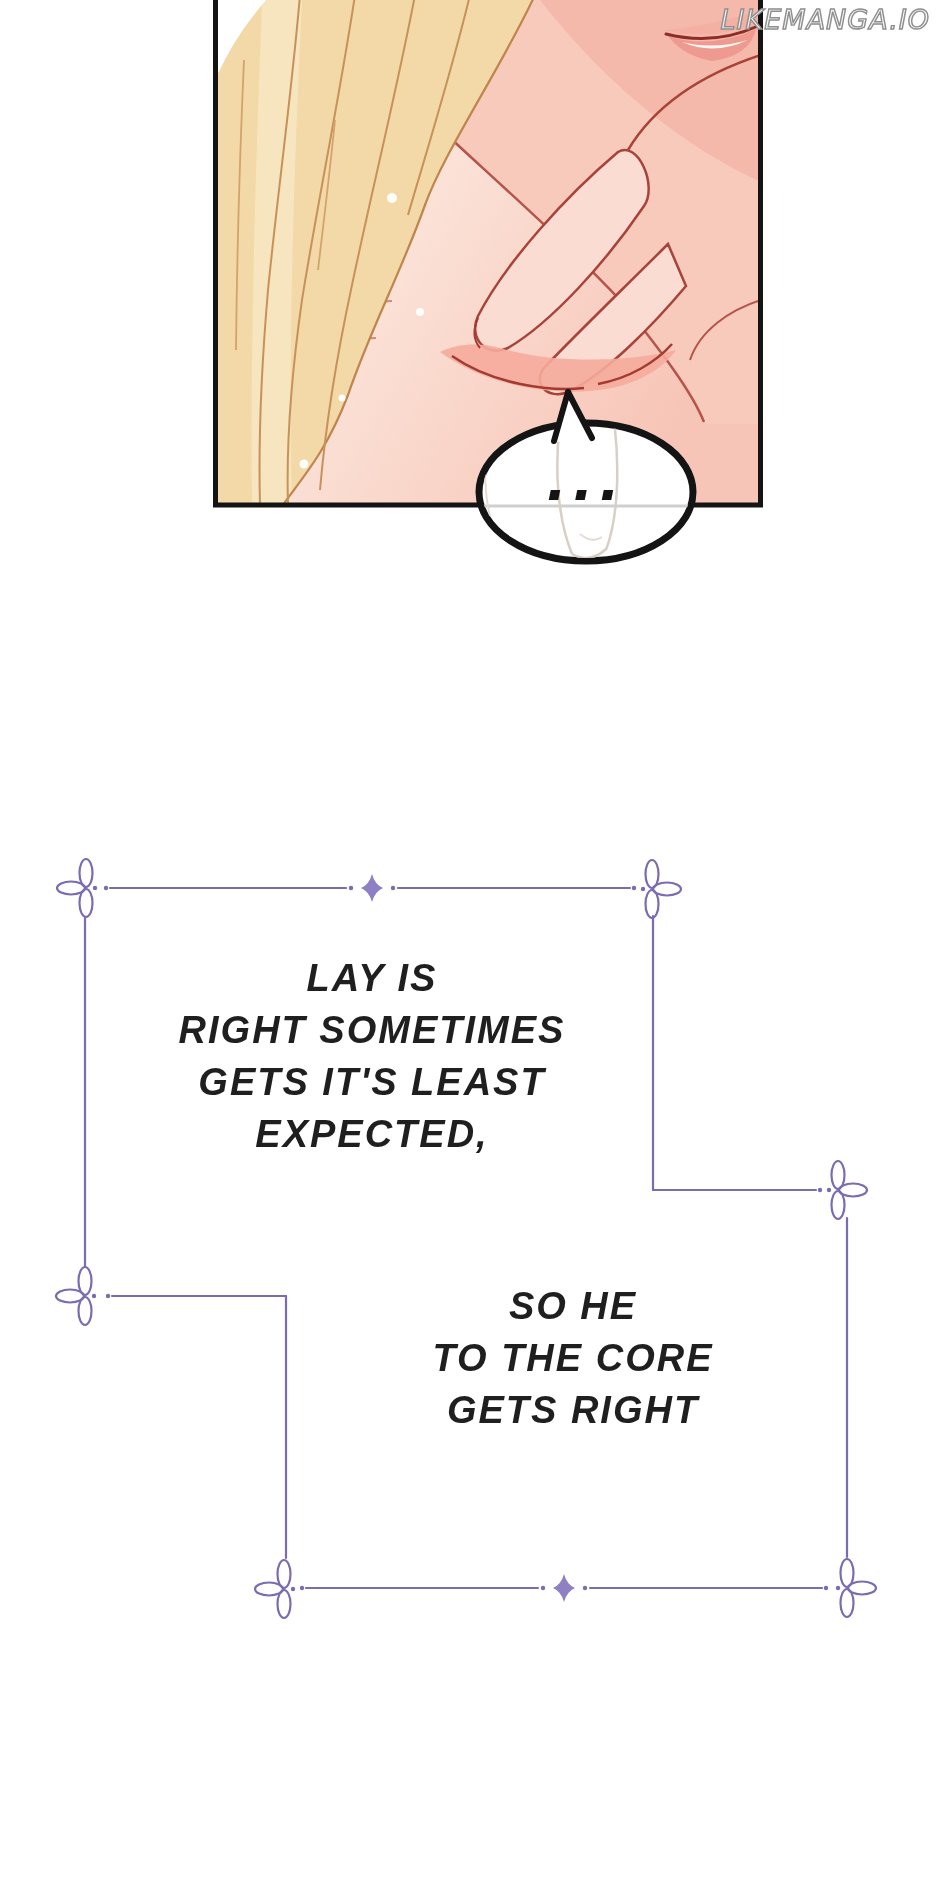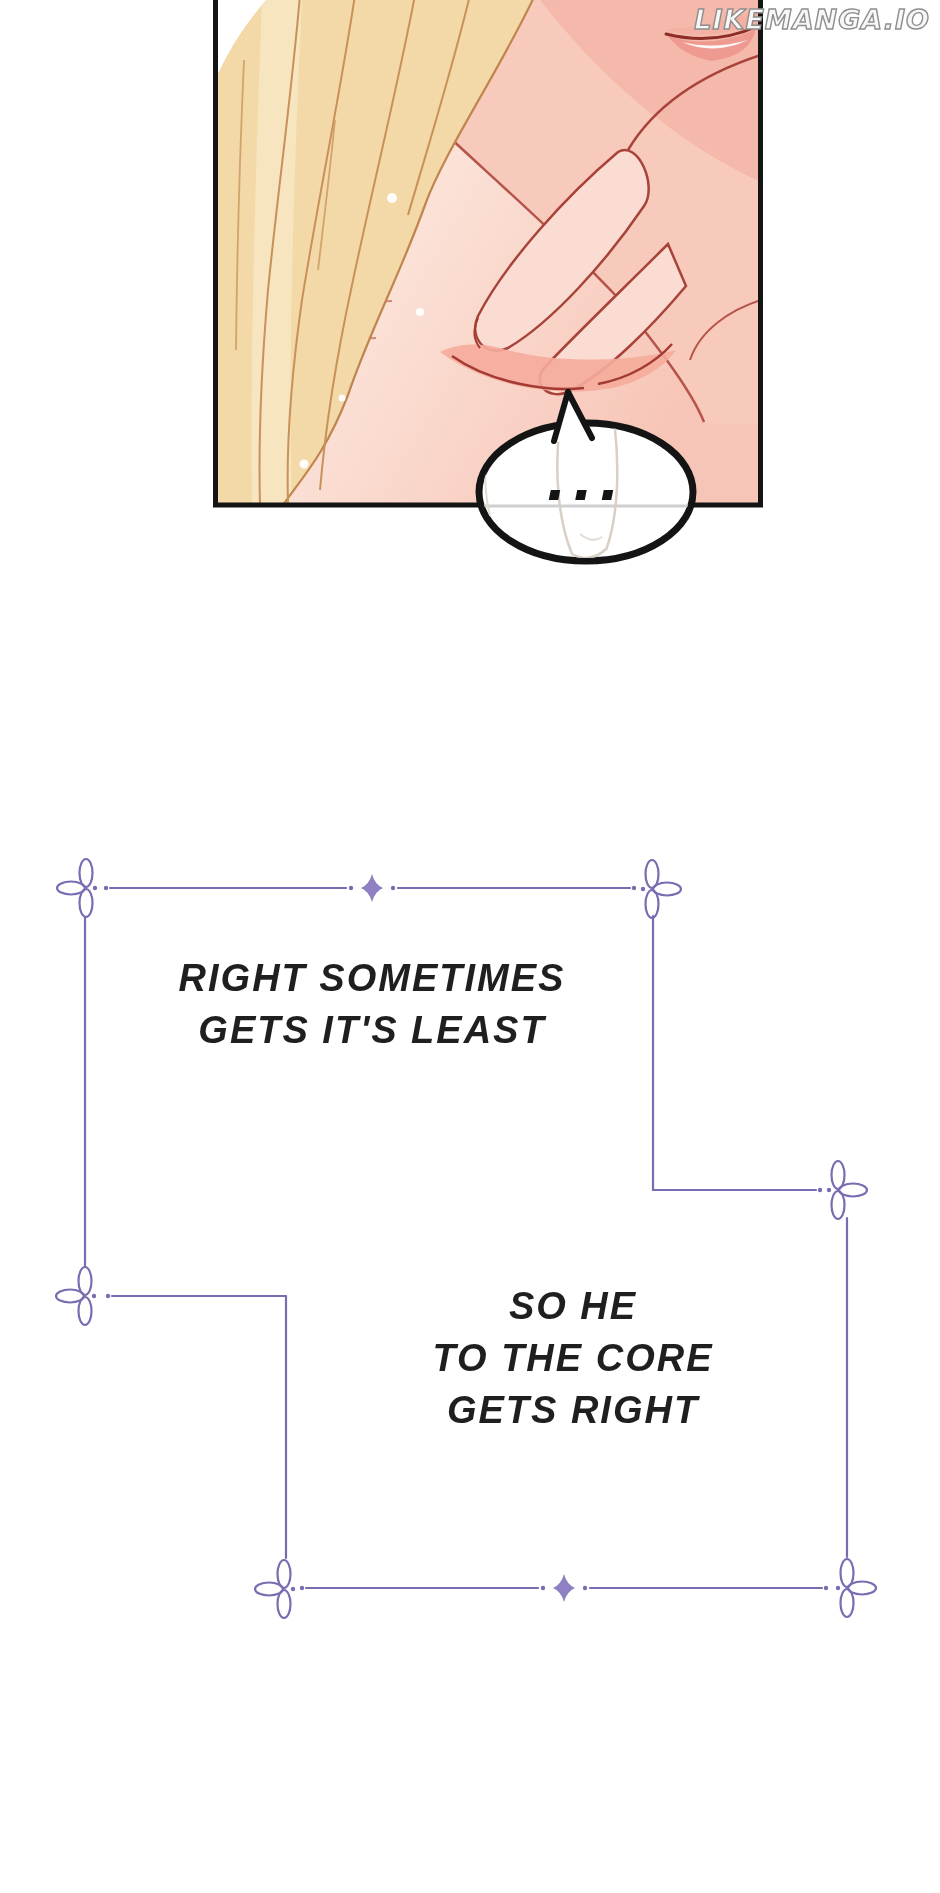--- a/index.html
+++ b/index.html
@@ -7,21 +7,21 @@
     position:relative;
     width:940px;height:1893px;
     background:#ffffff;
     overflow:hidden;
     font-family:"Liberation Sans", sans-serif;
   }
   #art{position:absolute;left:0;top:0;}
   .watermark{
     position:absolute;top:4px;right:10px;
     font-family:"DejaVu Sans", sans-serif;
-    font-style:italic;font-weight:bold;
+    font-style:italic;font-weight:normal;
     font-size:27px;letter-spacing:1px;
     color:rgba(255,255,255,0.92);
     -webkit-text-stroke:1.4px #8f8f8f;
     text-shadow:0 0 1px #9a9a9a;
     z-index:30;
   }
   .narration{
     position:absolute;width:500px;
     text-align:center;
     font-family:"Liberation Sans", sans-serif;
@@ -166,22 +166,24 @@
       <use href="#orn" transform="translate(284,1589) scale(-1,1)"></use>
       <use href="#orn" transform="translate(85,1296) scale(-1,1)"></use>
       <use href="#dia" transform="translate(372,888)"></use>
       <use href="#dia" transform="translate(564,1588)"></use>
     </g>
   </svg>
 
   <div class="watermark">LIKEMANGA.IO</div>
 
   <div class="narration" id="narration-1">
+    <div>LAY IS</div>
     <div>RIGHT SOMETIMES</div>
     <div>GETS IT'S LEAST</div>
+    <div>EXPECTED,</div>
   </div>
 
   <div class="narration" id="narration-2">
     <div>SO HE</div>
     <div>TO THE CORE</div>
     <div>GETS RIGHT</div>
   </div>
 
 </div>
 

